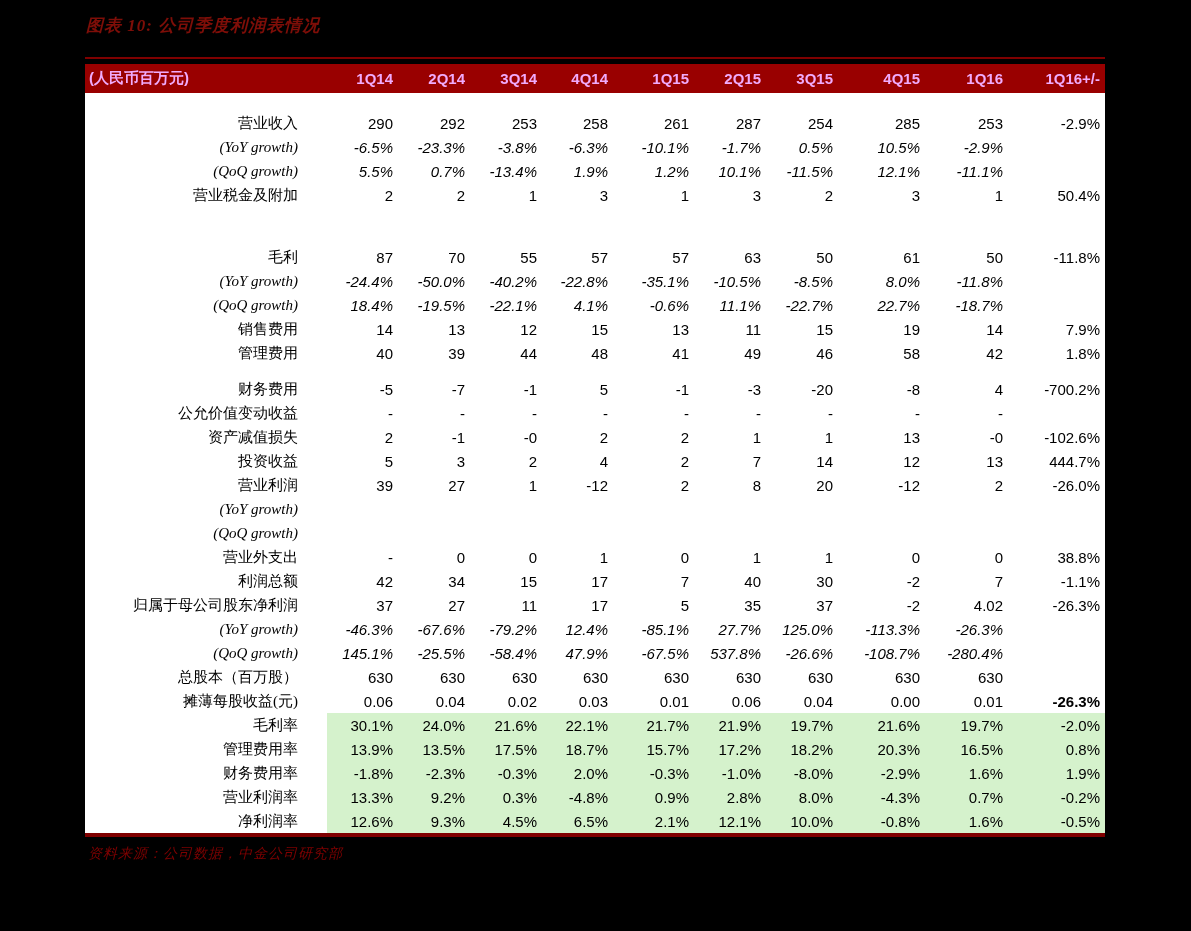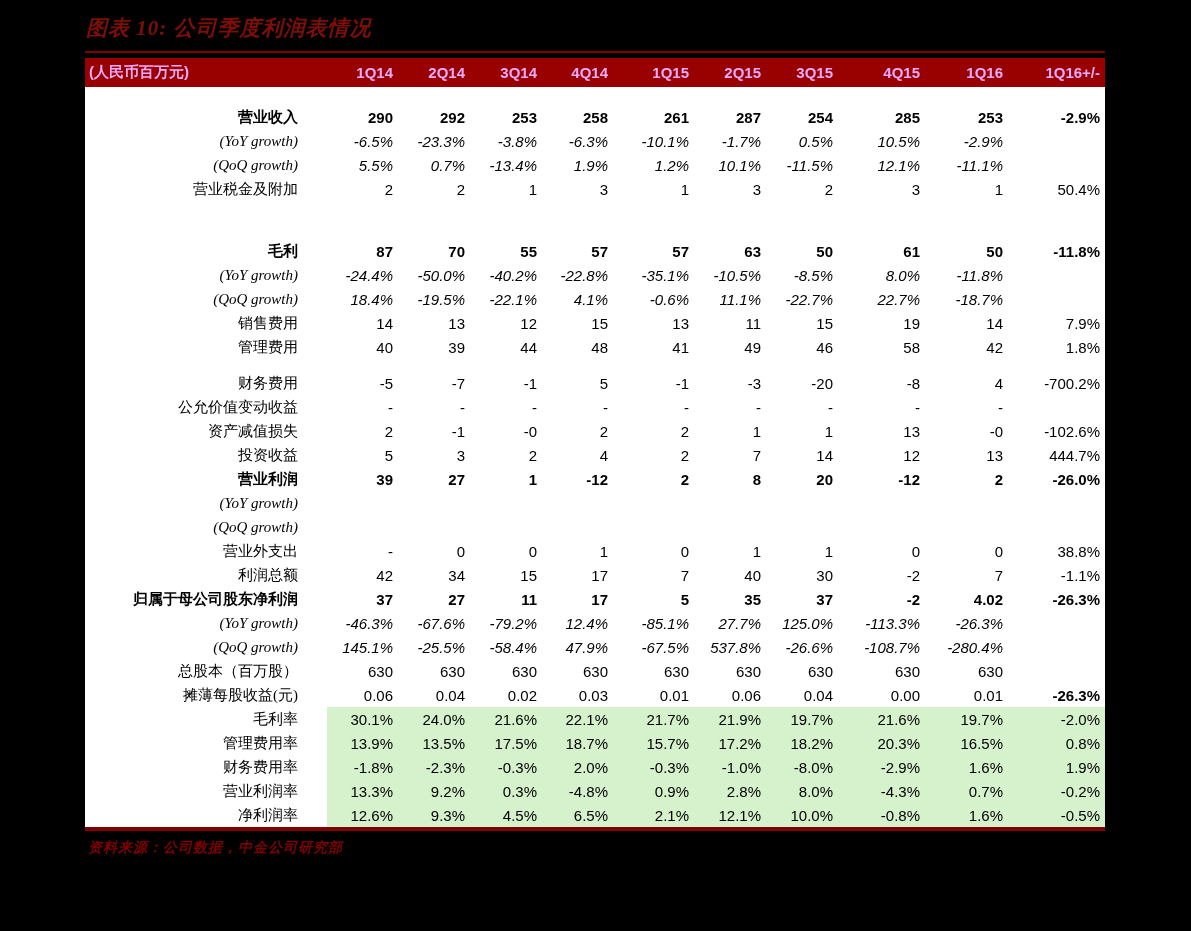--- a/index.html
+++ b/index.html
@@ -18,23 +18,23 @@
     overflow:hidden;
     font-family:"Liberation Sans",sans-serif;
   }
   .page{
     position:absolute;left:85px;top:12px;width:1020px;
   }
   .figure-title{
     color:var(--title-red);
     font-family:"Liberation Serif",serif;
     font-style:italic;font-weight:bold;
-    font-size:21px;
+    font-size:17px;
     letter-spacing:1px;
-    padding:2px 0 9px 1px;
+    padding:2px 0 20px 1px;
     border-bottom:2px solid var(--dark-red);
   }
   table.income{
     margin-top:5px;
     border-collapse:collapse;table-layout:fixed;
     width:1020px;
     font-size:15px;color:#000;
     border-bottom:4px solid var(--dark-red);
   }
   table.income th{
@@ -54,30 +54,30 @@
   }
   td.c-label{
     background:var(--yellow);
     text-align:left;padding:0 0 0 4px;
     font-family:"Liberation Serif",serif;
   }
   td.c-gap{background:#ffffff;}
   td.c-band{background:var(--yellow);}
   td.c-delta{background:var(--blue);}
   tr.green td.c-val,tr.green td.c-band{background:var(--green);}
-  tr.bold td{font-weight:bold;}
+  tr.bold td{font-weight:normal;}
   tr.italic td{font-style:italic;}
   td.rw-normal{font-weight:bold;}
   td.rw-bold{font-weight:bold !important;}
   tr.spacer td{height:auto;}
   .source{
     margin-top:8px;padding-left:3px;
     color:var(--dark-red);
     font-family:"Liberation Serif",serif;
-    font-style:italic;font-weight:bold;
+    font-style:italic;font-weight:normal;
     font-size:14px;letter-spacing:1px;
   }
 </style>
 </head>
 <body>
 
 <div class="page">
   <div class="figure-title">图表 10:  公司季度利润表情况</div>
 
   <table class="income">

